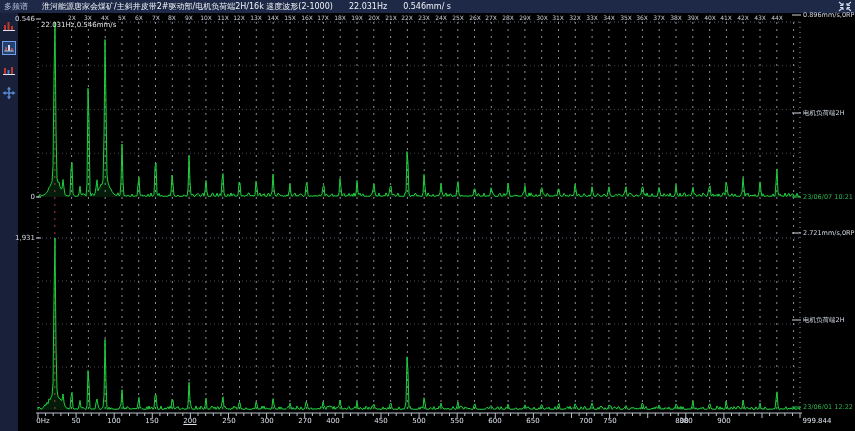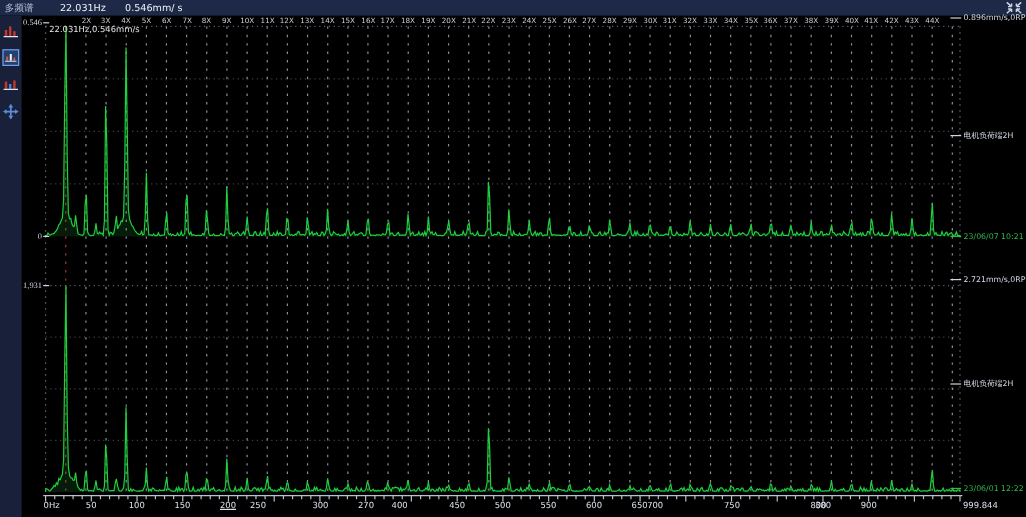--- a/index.html
+++ b/index.html
@@ -12,21 +12,21 @@
   #titlebar .title{margin-left:8px;color:#f0f3f8;}
   #titlebar .meas{margin-left:16px;color:#f0f3f8;}
   #collapse{position:absolute;right:3px;top:1px;width:14px;height:11px;}
   
   #sidebar{position:absolute;left:0;top:13px;width:18px;height:418px;background:#19213a;}
   .tool{position:absolute;left:2px;width:14px;height:14px;box-sizing:border-box;}
   .tool.sel{border:1px solid #6f9fe8;background:#23406e;}
   
   #plot{position:absolute;left:0;top:0;width:855px;height:431px;}
   
-  .ll{position:absolute;left:5px;width:30px;text-align:right;font-size:7px;color:#d4dbe6;line-height:8px;font-family:Liberation Serif, serif;}
+  .ll{position:absolute;left:5px;width:30px;text-align:right;font-size:7px;color:#d4dbe6;line-height:8px;}
   .rl{position:absolute;left:803px;font-size:6.5px;color:#d4dbe6;white-space:nowrap;line-height:7px;}
   .rl.green{color:#2db84d;}
   #cursor-ann{position:absolute;left:41px;top:21px;font-size:7px;color:#e6e6e6;white-space:nowrap;}
   .harm{position:absolute;top:14px;width:18px;text-align:center;font-size:6px;color:#c9cfd8;line-height:7px;}
   .xtick{position:absolute;top:417px;width:40px;text-align:center;font-size:7px;color:#dde3ec;line-height:8px;}
 </style>
 </head>
 <body>
 
 <div id="screen">
@@ -199,20 +199,21 @@
       <line x1="792" y1="233" x2="801" y2="233" stroke="#cfd6e0" stroke-width="1"></line>
       <line x1="792" y1="320" x2="801" y2="320" stroke="#cfd6e0" stroke-width="1"></line>
       <line x1="792" y1="407" x2="801" y2="407" stroke="#2db84d" stroke-width="1"></line>
       <line x1="36" y1="19" x2="41" y2="19" stroke="#cfd6e0" stroke-width="1"></line>
       <line x1="36" y1="197" x2="41" y2="197" stroke="#cfd6e0" stroke-width="1"></line>
       <line x1="36" y1="238" x2="41" y2="238" stroke="#cfd6e0" stroke-width="1"></line>
     </svg>
 
   <div id="titlebar">
     <span class="tab">多频谱</span>
+    <span class="title">淮河能源唐家会煤矿/主斜井皮带2#驱动部/电机负荷端2H/16k 速度波形(2-1000)</span>
     <span class="meas">22.031Hz</span>
     <span class="meas">0.546mm/ s</span>
     <svg id="collapse" viewBox="0 0 14 11">
       <g stroke="#cdd6e4" stroke-width="1.2" fill="none">
         <path d="M1 1 L5 4.5 M5 4.5 h-3 M5 4.5 v-2.6"></path>
         <path d="M13 10 L9 6.5 M9 6.5 h3 M9 6.5 v2.6"></path>
         <path d="M13 1 L9 4.5 M9 4.5 h3 M9 4.5 v-2.6"></path>
         <path d="M1 10 L5 6.5 M5 6.5 h-3 M5 6.5 v2.6"></path>
       </g>
     </svg>
@@ -306,29 +307,29 @@
       <div class="harm" style="left: 734px;">42X</div>
       <div class="harm" style="left: 751px;">43X</div>
       <div class="harm" style="left: 768px;">44X</div>
     </div>
   <div id="xticks">
       <div class="xtick" style="left: 23px;">0Hz</div>
       <div class="xtick" style="left: 56px;">50</div>
       <div class="xtick" style="left: 94px;">100</div>
       <div class="xtick" style="left: 132px;">150</div>
       <div class="xtick" style="left: 170px; text-decoration: underline;">200</div>
-      <div class="xtick" style="left: 195px;">250</div>
+      <div class="xtick" style="left: 209px;">250</div>
       <div class="xtick" style="left: 247px;">300</div>
       <div class="xtick" style="left: 285px;">270</div>
       <div class="xtick" style="left: 313px;">400</div>
       <div class="xtick" style="left: 361px;">450</div>
       <div class="xtick" style="left: 399px;">500</div>
       <div class="xtick" style="left: 437px;">550</div>
       <div class="xtick" style="left: 475px;">600</div>
       <div class="xtick" style="left: 513px;">650</div>
-      <div class="xtick" style="left: 526px;">700</div>
+      <div class="xtick" style="left: 566px;">700</div>
       <div class="xtick" style="left: 590px;">750</div>
       <div class="xtick" style="left: 662px;">800</div>
       <div class="xtick" style="left: 666px;">380</div>
       <div class="xtick" style="left: 704px;">900</div>
       <div class="xtick" style="left: 797px;">999.844</div>
     </div>
 </div>
 
 </body></html>

